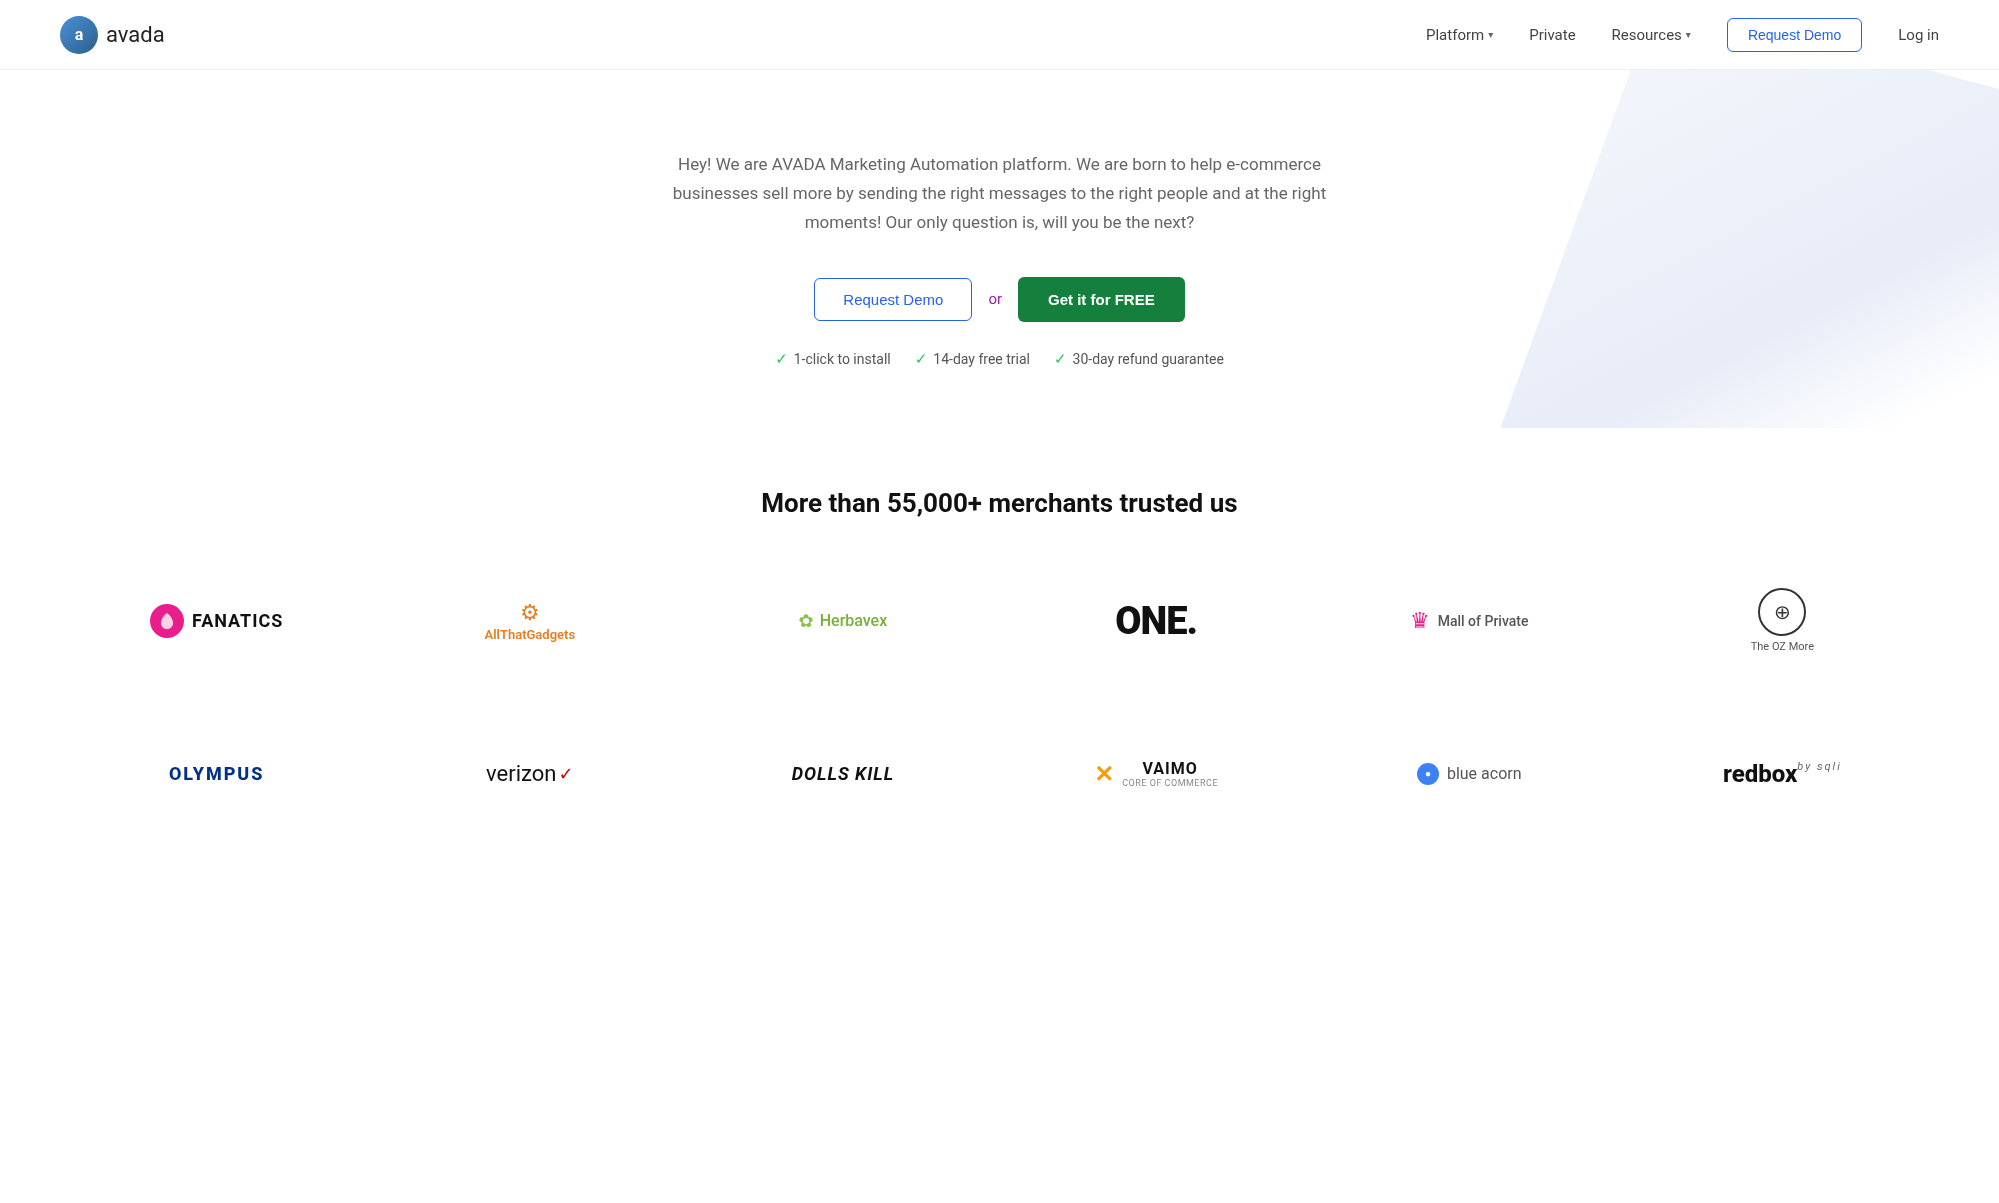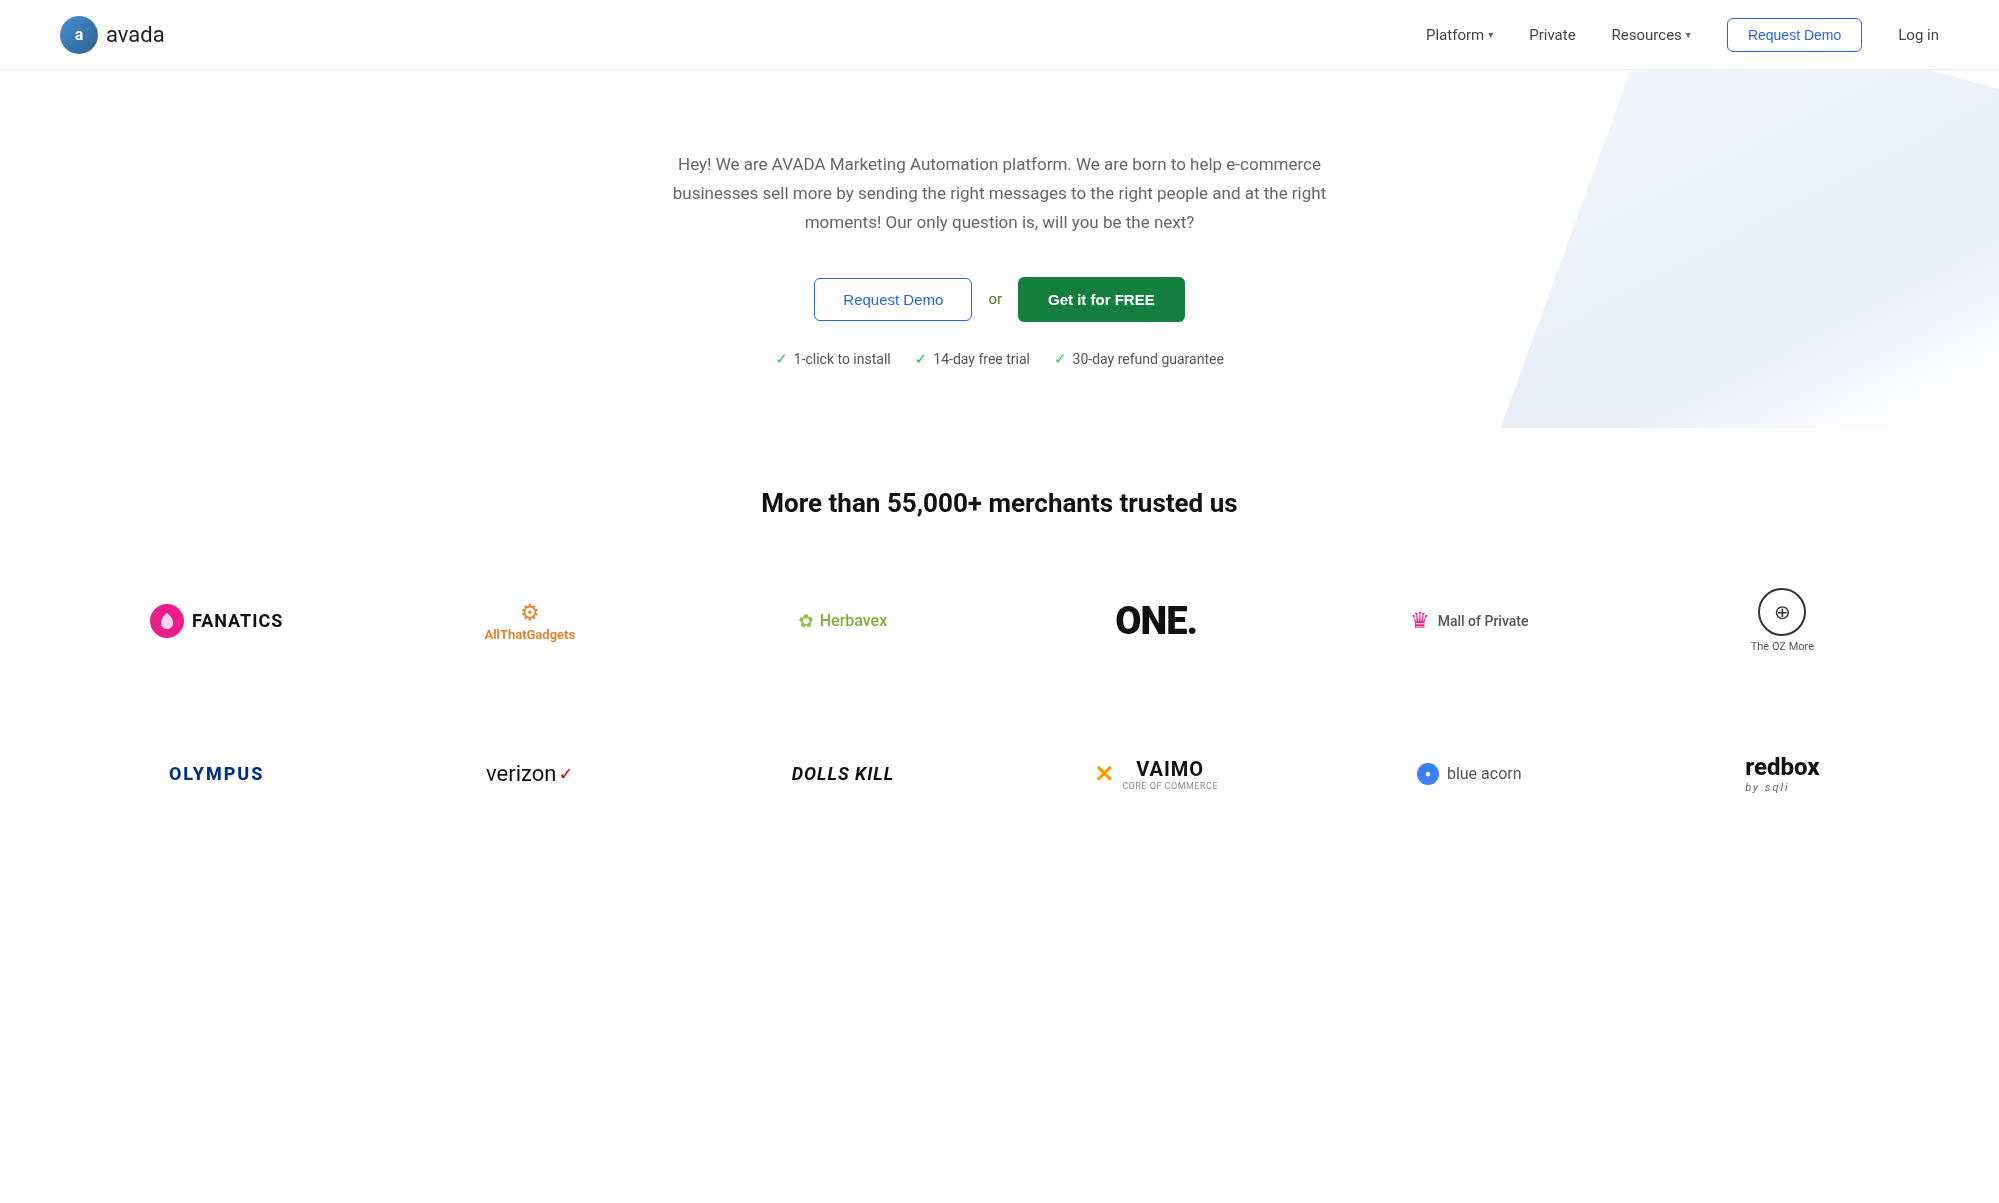--- a/index.html
+++ b/index.html
@@ -120,21 +120,21 @@
       color: #2563eb;
       background: transparent;
       padding: 12px 28px;
       border-radius: 6px;
       cursor: pointer;
       font-size: 15px;
       font-weight: 500;
     }
     .or-text {
       font-size: 15px;
-      color: #4d7c0f;
+      color: #a21caf;
     }
     .btn-primary {
       background: #15803d;
       color: #fff;
       border: none;
       padding: 14px 30px;
       border-radius: 6px;
       cursor: pointer;
       font-size: 15px;
       font-weight: 600;
@@ -317,21 +317,21 @@
     .vaimo-x {
       font-size: 24px;
       font-weight: 700;
       color: #f59e0b;
     }
     .vaimo-text-block {
       display: flex;
       flex-direction: column;
     }
     .vaimo-main {
-      font-size: 20px;
+      font-size: 16px;
       font-weight: 700;
       color: #111;
       letter-spacing: 1px;
     }
     .vaimo-sub {
       font-size: 9px;
       color: #888;
       letter-spacing: 0.5px;
     }
     .logo-blueacorn {
@@ -350,21 +350,21 @@
       color: #fff;
       font-size: 10px;
     }
     .blueacorn-text {
       font-size: 16px;
       color: #555;
       font-weight: 400;
     }
     .logo-redbox {
       display: flex;
-      flex-direction: column;
+      flex-direction: row;
       align-items: flex-start;
       justify-content: flex-end;
     }
     .redbox-main {
       font-size: 24px;
       font-weight: 800;
       color: #111;
     }
     .redbox-sub {
       font-size: 11px;

